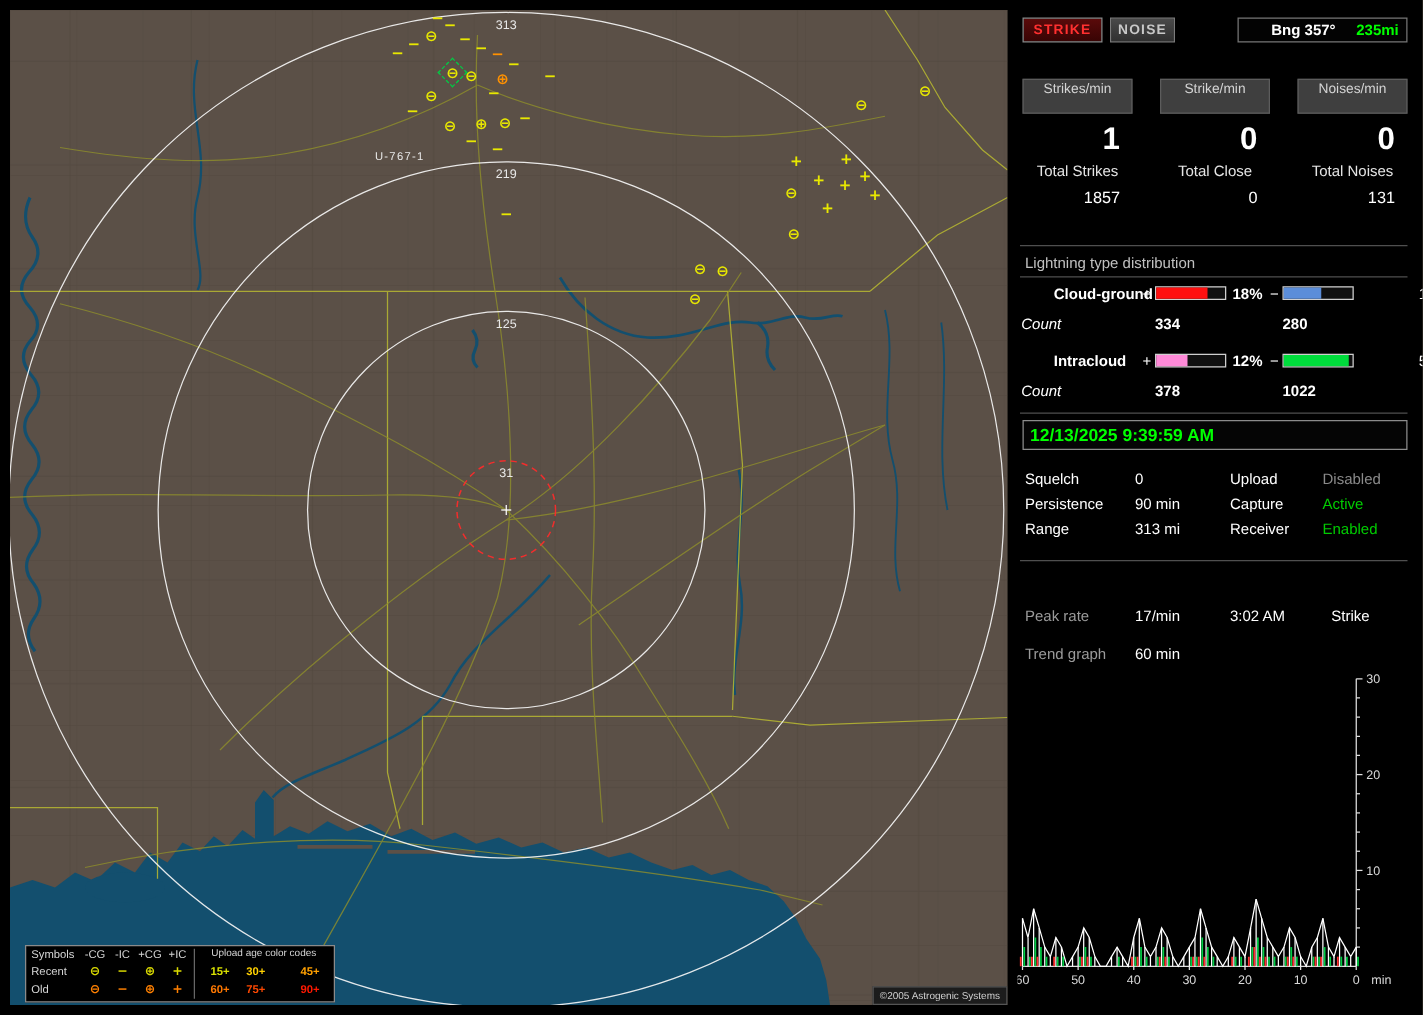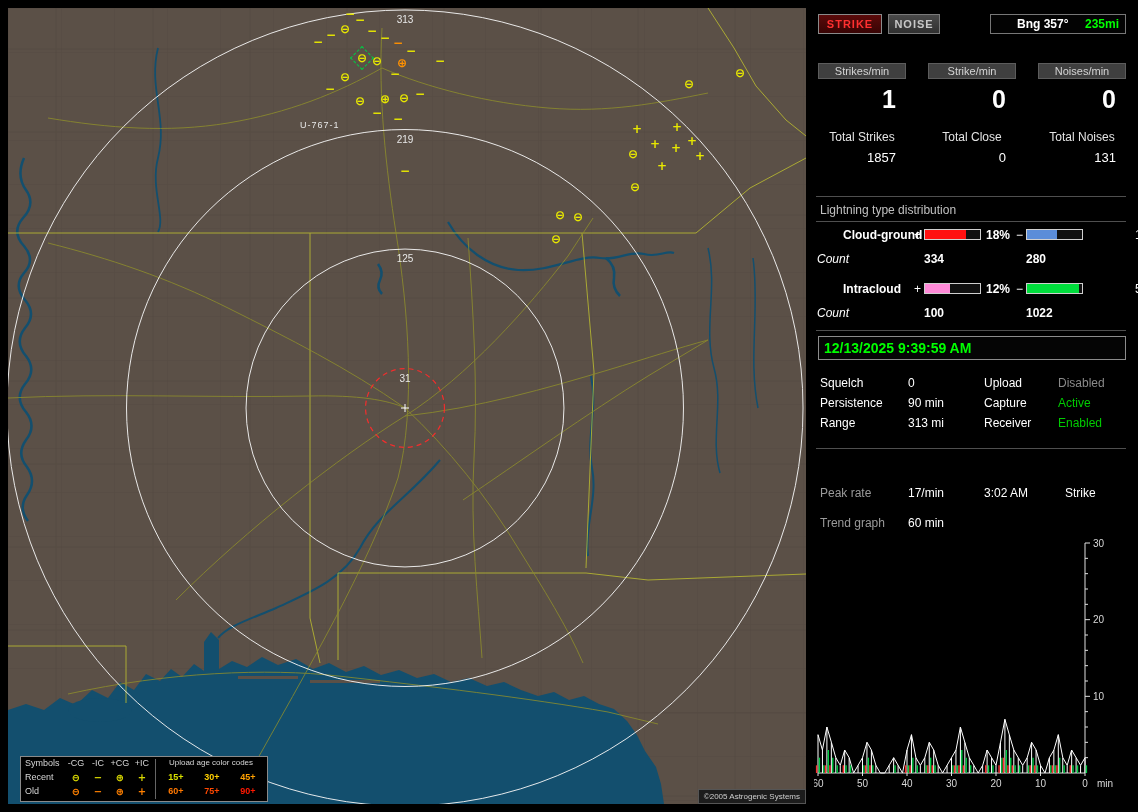--- a/index.html
+++ b/index.html
@@ -25,21 +25,21 @@
   .lg-row { position: relative; height: 14px; }
   .lg-row span { position: absolute; top: 1px; white-space: nowrap; }
   .lg-c0 { left: 4px; }
   .lg-c1 { left: 44px; width: 22px; text-align: center; }
   .lg-c2 { left: 66px; width: 22px; text-align: center; }
   .lg-c3 { left: 88px; width: 22px; text-align: center; }
   .lg-c4 { left: 110px; width: 22px; text-align: center; }
   .lg-sym { font-family: "DejaVu Sans", sans-serif; font-weight: bold; font-size: 10px; }
   .lg-agehead { left: 136px; width: 108px; text-align: center; font-size: 8px; }
   .lg-a1 { left: 140px; width: 30px; text-align: center; font-weight: bold; }
-  .lg-a2 { left: 176px; width: 30px; text-align: center; font-weight: bold; }
+  .lg-a2 { left: 176px; width: 30px; font-weight: bold; }
   .lg-a3 { left: 212px; width: 30px; text-align: center; font-weight: bold; }
   .lg-vline { position: absolute; left: 134px; top: 2px; bottom: 2px; width: 1px; background: #666; }
 
   .copyright { position: absolute; right: 0; bottom: 0; background: #1c1c1c; border: 1px solid #555;
                color: #cfcfcf; font-size: 8px; padding: 2px 5px; }
 
   
   .panel { position: absolute; left: 812px; top: 8px; width: 326px; height: 796px; color: #fff; font-size: 12px; }
   .panel-top { position: absolute; top: 6px; left: 0; width: 320px; height: 22px; }
   .btn { position: absolute; top: 0; height: 20px; font-family: "Liberation Sans", sans-serif;
@@ -50,21 +50,21 @@
                border: 1px solid #7a7a7a; color: #c8c8c8; }
   .bng-box { position: absolute; left: 178px; top: 0; width: 136px; height: 20px;
              background: #030303; border: 1px solid #777; line-height: 18px; }
   .bng-label { font-weight: bold; color: #fff; padding-left: 6px; font-size: 12px; margin-left: 20px; }
   .bng-range { float: right; font-weight: bold; padding-right: 6px; font-size: 12px; }
 
   .rate-col { position: absolute; width: 88px; }
   .rc0 { left: 6px; } .rc1 { left: 116px; } .rc2 { left: 226px; }
   .rate-row { position: absolute; top: 55px; left: 0; width: 320px; height: 60px; }
   .rate-label { background: #3f3f3f; border: 1px solid #5c5c5c; color: #d4d4d4;
-                font-size: 11px; text-align: center; height: 16px; line-height: 14px; }
+                font-size: 11px; text-align: center; height: 28px; line-height: 14px; }
   .rate-value { color: #fff; font-weight: bold; font-size: 25px; text-align: right; padding-right: 10px; margin-top: 6px; }
   .totals-row { position: absolute; top: 122px; left: 0; width: 320px; height: 46px; }
   .total-label { color: #e4e4e4; font-size: 12px; text-align: center; }
   .total-value { color: #fff; font-size: 13px; text-align: right; padding-right: 10px; margin-top: 6px; }
 
   .hdiv { position: absolute; left: 4px; width: 310px; height: 1px; background: #4f4f4f; }
   .dist-title { position: absolute; top: 195px; left: 8px; color: #c0c0c0; font-size: 12px; }
 
   .dist-row, .count-row { position: absolute; left: 0; width: 320px; height: 16px; }
   .dist-row span, .count-row span { position: absolute; top: 0; }
@@ -315,21 +315,21 @@
         </span>
       <span class="d-pct1">12%</span>
       <span class="d-sign2">−</span>
       <span class="d-bar2 bar">
           <span class="bar-fill" style="width: 95%; background: rgb(0, 221, 60);"></span>
         </span>
       <span class="d-pct2">55%</span>
     </div>
     <div class="count-row" style="top:298px">
       <span class="c-label">Count</span>
-      <span class="c-v1">100</span>
+      <span class="c-v1">378</span>
       <span class="c-v2">1022</span>
     </div>
 
     <div class="hdiv" style="top:322px"></div>
     <div class="clock-box">12/13/2025 9:39:59 AM</div>
 
     <div class="set-row" style="top:368px">
       <span class="sc1 val">Squelch</span>
       <span class="sc2 val">0</span>
       <span class="sc3 val">Upload</span>

